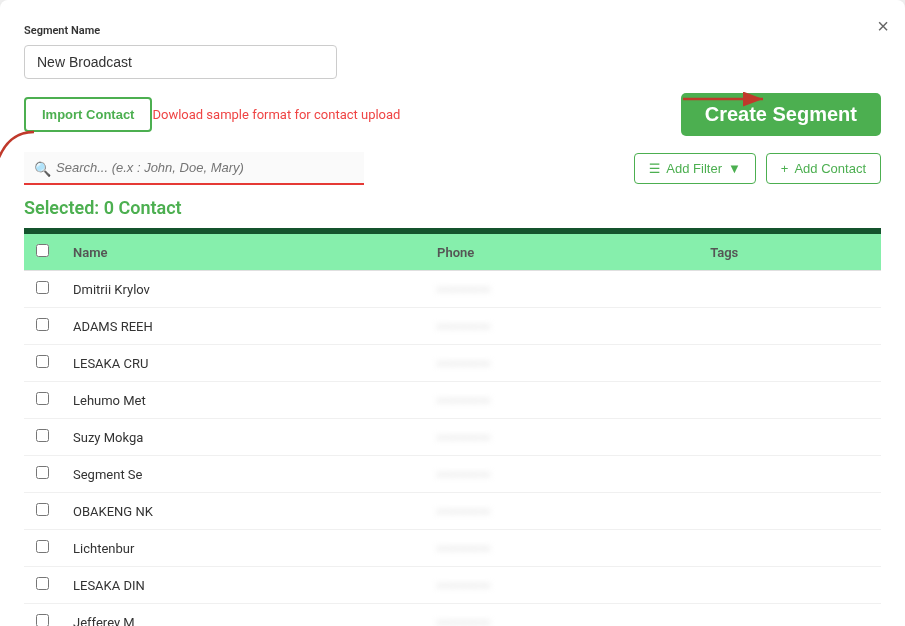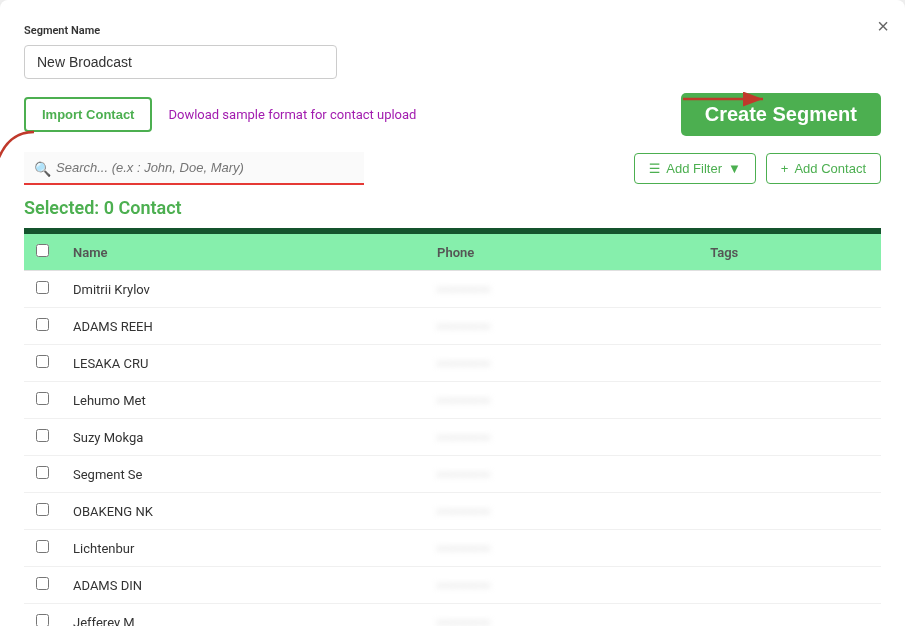--- a/index.html
+++ b/index.html
@@ -50,21 +50,21 @@
       padding: 8px 16px;
       border: 2px solid #4CAF50;
       border-radius: 4px;
       background: #fff;
       color: #4CAF50;
       font-size: 13px;
       font-weight: 600;
       cursor: pointer;
     }
     .download-link {
-      color: #a21caf;
+      color: #ef4444;
       font-size: 13px;
       text-decoration: none;
       cursor: pointer;
     }
     .create-segment-btn {
       margin-left: auto;
       padding: 10px 24px;
       background: #4CAF50;
       border: none;
       border-radius: 5px;
@@ -175,21 +175,21 @@
   <button class="modal-close">×</button>
 
   
   <div class="section-label">Segment Name</div>
 
   
   <input class="segment-name-input" type="text" value="New Broadcast" style="">
 
   
   <div class="toolbar-wrapper">
-    <div style="display:flex; align-items:center; gap:16px; margin-bottom:16px; position:relative;">
+    <div style="display:flex; align-items:center; margin-bottom:16px; position:relative;">
       <button class="import-btn">Import Contact</button>
       <a class="download-link">Dowload sample format for contact upload</a>
       <button class="create-segment-btn">Create Segment</button>
 
       <svg style="position:absolute; right:108px; top:-14px;" width="90" height="38" viewBox="0 0 90 38">
         <defs>
           <marker id="arrowhead1" markerWidth="8" markerHeight="6" refX="8" refY="3" orient="auto">
             <polygon points="0 0, 8 3, 0 6" fill="#c0392b"></polygon>
           </marker>
         </defs>
@@ -307,21 +307,21 @@
         <input type="checkbox" style="">
       </td>
       <td>Lichtenbur</td>
       <td><span class="phone-blurred">••••••••••</span></td>
       <td></td>
     </tr>
         <tr>
       <td class="checkbox-col">
         <input type="checkbox" style="">
       </td>
-      <td>ADAMS DIN</td>
+      <td>LESAKA DIN</td>
       <td><span class="phone-blurred">••••••••••</span></td>
       <td></td>
     </tr>
         <tr>
       <td class="checkbox-col">
         <input type="checkbox" style="">
       </td>
       <td>Jefferey M</td>
       <td><span class="phone-blurred">••••••••••</span></td>
       <td></td>

